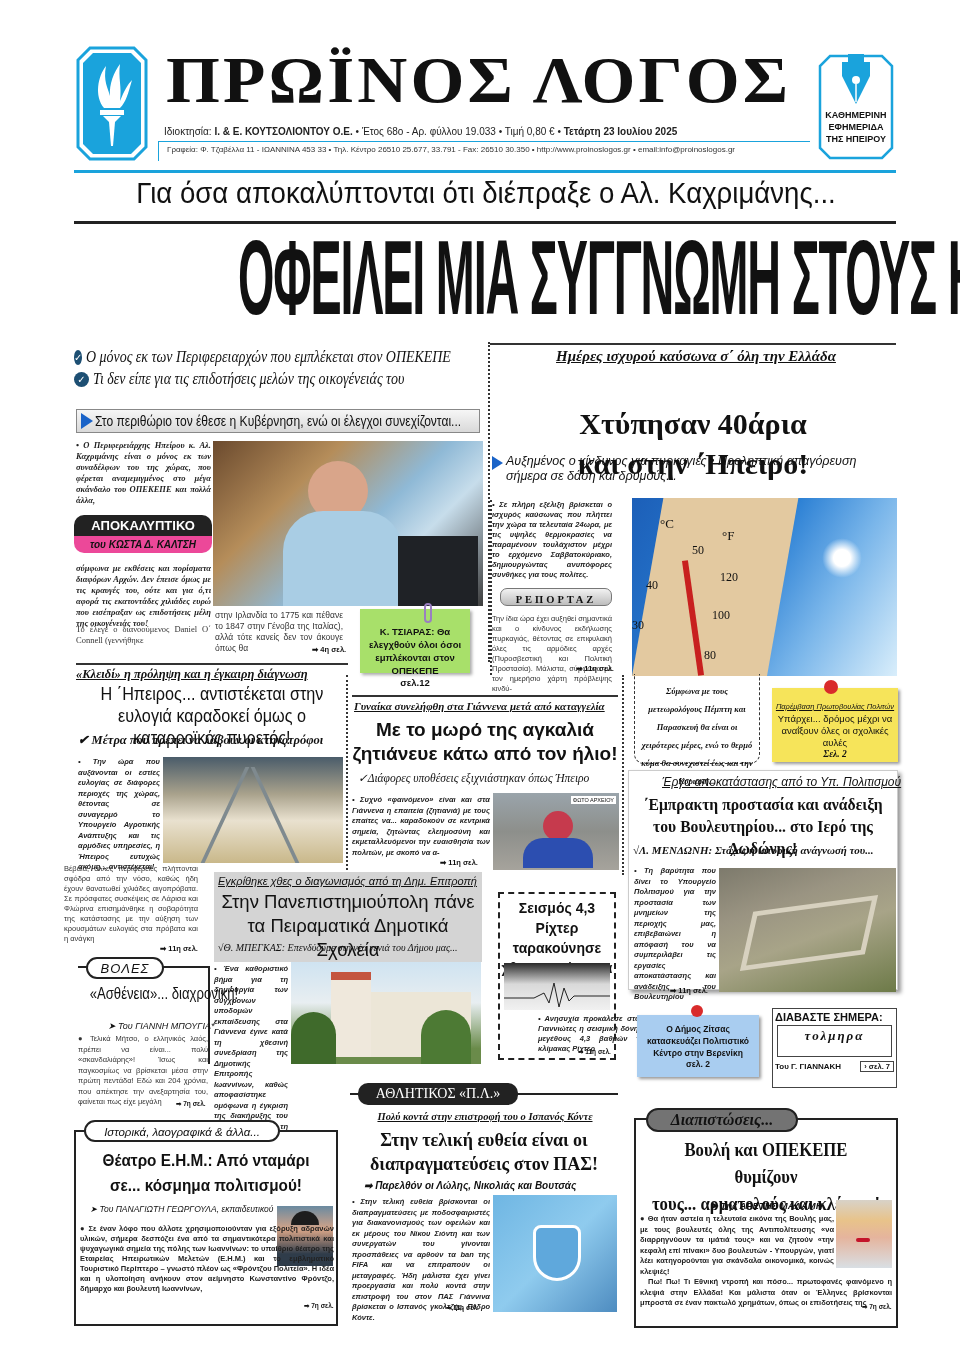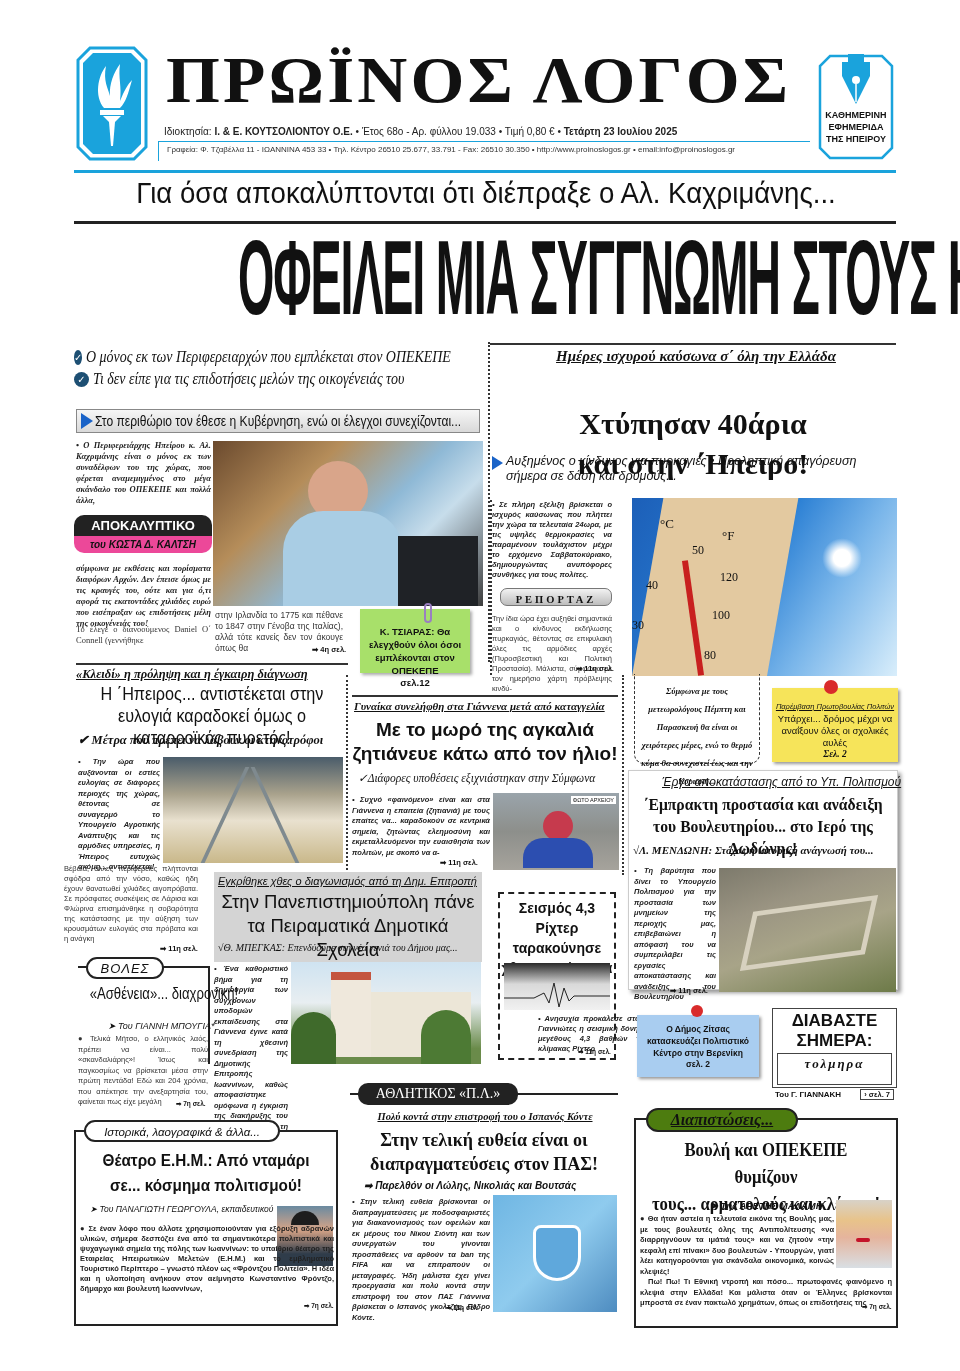--- a/index.html
+++ b/index.html
@@ -154,21 +154,21 @@
 <div class="abs bodyplain" style="left:64px;top:864px;width:134px;font-size:7.5px;line-height:10px;">Βέβαια, άλλες περιφέρειες πλήττονται σφόδρα από την νόσο, καθώς ήδη έχουν θανατωθεί χιλιάδες αιγοπρόβατα. Σε πρόσφατες συσκέψεις σε Λάρισα και Φλώρινα επισημάνθηκε η σοβαρότητα της κατάστασης με την αύξηση των κρουσμάτων ευλογιάς στα πρόβατα και η ανάγκη</div>
 <div class="abs ref" style="left:160px;top:944px;">➡ 11η σελ.</div>
 <div class="abs dotv" style="left:346px;top:675px;height:195px;"></div>
 
 <div class="abs" style="left:352px;top:695px;width:266px;height:2px;background:#333;"></div>
 <div class="abs serif kicker" style="left:354px;top:700px;width:264px;font-size:11px;white-space:nowrap;">Γυναίκα συνελήφθη στα Γιάννενα μετά από καταγγελία</div>
 <div class="abs" style="left:350px;top:718px;width:270px;text-align:center;font-size:19px;font-weight:bold;line-height:24px;">
   <div>Με το μωρό της αγκαλιά</div>
   <div>ζητιάνευε κάτω από τον ήλιο!</div>
 </div>
-<div class="abs serif" style="left:358px;top:771px;font-size:11.5px;font-style:italic;white-space:nowrap;">✓Διάφορες υποθέσεις εξιχνιάστηκαν στην Σύμφωνα</div>
+<div class="abs serif" style="left:358px;top:771px;font-size:11.5px;font-style:italic;white-space:nowrap;">✓Διάφορες υποθέσεις εξιχνιάστηκαν όπως Ήπειρο</div>
 <div class="abs bodytxt" style="left:352px;top:795px;width:138px;font-size:7.5px;line-height:10.5px;">• Συχνό «φαινόμενο» είναι και στα Γιάννενα η επαιτεία (ζητιανιά) με τους επαίτες να... καραδοκούν σε κεντρικά σημεία, ζητώντας ελεημοσύνη και εκμεταλλευόμενοι την ευαισθησία των πολιτών, με σκοπό να α-</div>
 <div class="abs ref" style="left:440px;top:858px;">➡ 11η σελ.</div>
 <div class="abs photo" style="left:493px;top:793px;width:126px;height:77px;background:linear-gradient(180deg,#9aa4ab 0%,#8d8f8b 50%,#a6a39c 100%);">
   <div class="abs" style="left:50px;top:18px;width:30px;height:30px;border-radius:50%;background:#c63a4d;"></div>
   <div class="abs" style="left:30px;top:45px;width:70px;height:30px;border-radius:20px 20px 0 0;background:#2c4eb0;"></div>
   <span class="abs" style="right:3px;top:3px;font-size:5.5px;background:#fff;padding:1px 2px;">ΦΩΤΟ ΑΡΧΕΙΟΥ</span>
 </div>
 <div class="abs dotv" style="left:622px;top:675px;height:200px;"></div>
 
 <div class="abs" style="left:628px;top:770px;width:270px;height:220px;border:1px solid #ccc;box-shadow:3px 3px 4px #999;"></div>
@@ -217,21 +217,21 @@
 <div class="abs bodyplain" style="left:78px;top:1034px;width:130px;font-size:7.5px;line-height:10.5px;">● Τελικά Μήτσο, ο ελληνικός λαός, πρέπει να είναι... πολύ «σκανδαλιάρης»! Ίσως και παγκοσμίως να βρίσκεται μέσα στην πρώτη πεντάδα! Εδώ και 204 χρόνια, που απέκτησε την ανεξαρτησία του, φαίνεται πως είχε μεγάλη</div>
 <div class="abs ref" style="left:176px;top:1100px;font-size:6.5px;">➡ 7η σελ.</div>
 
 <div class="abs" style="left:637px;top:1015px;width:122px;height:62px;background:#a9cdf0;box-shadow:2px 2px 3px #999;padding:8px 3px 2px;text-align:center;">
   <span class="abs" style="left:54px;top:-10px;width:12px;height:12px;border-radius:50%;background:#d92b2b;"></span>
   <div style="font-size:8.5px;font-weight:bold;line-height:12px;">Ο Δήμος Ζίτσας κατασκευάζει Πολιτιστικό Κέντρο στην Βερενίκη</div>
   <div style="font-size:8.5px;font-weight:bold;">σελ. 2</div>
 </div>
 
 <div class="abs" style="left:772px;top:1008px;width:125px;height:80px;border:1px solid #444;padding:2px;">
-  <div style="font-size:17px;font-weight:bold;text-align:center;">ΔΙΑΒΑΣΤΕ ΣΗΜΕΡΑ:</div>
+  <div style="font-size:11px;font-weight:bold;">ΔΙΑΒΑΣΤΕ ΣΗΜΕΡΑ:</div>
   <div style="margin:2px auto 0;width:115px;height:32px;border:1px solid #444;text-align:center;">
     <span class="serif" style="font-size:13px;font-style:italic;font-weight:bold;letter-spacing:2px;">τολμηρα</span>
   </div>
   <div style="display:flex;justify-content:space-between;align-items:center;margin-top:4px;">
     <span style="font-size:8px;font-weight:bold;">Του Γ. ΓΙΑΝΝΑΚΗ</span>
     <span style="font-size:7.5px;font-weight:bold;border:1px solid #444;padding:0 3px;">› σελ. 7</span>
   </div>
 </div>
 
 <div class="abs" style="left:74px;top:1130px;width:264px;height:196px;border:2px solid #222;"></div>
@@ -257,21 +257,21 @@
   <div>διαπραγματεύσεις στον ΠΑΣ!</div>
 </div>
 <div class="abs" style="left:364px;top:1180px;font-size:10px;font-style:italic;font-weight:bold;white-space:nowrap;">➡ Παρελθόν οι Λώλης, Νικολιάς και Βουτσάς</div>
 <div class="abs bodytxt" style="left:352px;top:1197px;width:138px;font-size:7.5px;line-height:10.5px;">• Στην τελική ευθεία βρίσκονται οι διαπραγματεύσεις με ποδοσφαιριστές για διακανονισμούς των οφειλών και εκ μέρους του Νίκου Σιόντη και των συνεργατών του γίνονται προσπάθειες να αρθούν τα ban της FIFA και να επιτραπούν οι μεταγραφές. Ήδη μάλιστα έχει γίνει προεργασία και πολύ κοντά στην επιστροφή του στον ΠΑΣ Γιάννινα βρίσκεται ο Ισπανός γκολτζής, Πέδρο Κόντε.</div>
 <div class="abs ref" style="left:446px;top:1304px;font-size:6.5px;">➡ 11η σελ.</div>
 <div class="abs photo" style="left:493px;top:1195px;width:124px;height:117px;background:linear-gradient(135deg,#6fb6e3 0%,#8fcbee 50%,#4e8cc0 100%);">
   <div class="abs" style="left:40px;top:30px;width:48px;height:56px;border-radius:8px 8px 24px 24px;border:3px solid #fff;background:#5fa8dc;"></div>
 </div>
 
 <div class="abs" style="left:634px;top:1118px;width:264px;height:210px;border:2px solid #222;"></div>
-<div class="abs" style="left:646px;top:1108px;width:152px;height:24px;border:2px solid #222;border-radius:12px;background:#4d7c0f;text-align:center;text-decoration:underline;">
+<div class="abs" style="left:646px;top:1108px;width:152px;height:24px;border:2px solid #222;border-radius:12px;background:#737373;text-align:center;">
   <span class="serif" style="font-size:16px;font-style:italic;font-weight:bold;line-height:20px;">Διαπιστώσεις...</span>
 </div>
 <div class="abs serif" style="left:636px;top:1136px;width:260px;text-align:center;font-size:19px;font-weight:bold;line-height:27px;transform:scaleX(0.88);transform-origin:center top;">
   <div>Βουλή και ΟΠΕΚΕΠΕ θυμίζουν</div>
   <div>τους... αρματολούς και κλέφτες!</div>
 </div>
 <div class="abs" style="left:710px;top:1200px;font-size:9.5px;font-style:italic;font-weight:bold;white-space:nowrap;">➤ Της ΑΡΕΤΗΣ ΜΑΛΑΜΗ</div>
 <div class="abs photo" style="left:836px;top:1200px;width:56px;height:68px;background:linear-gradient(180deg,#d8d2c8 0%,#e8c38a 30%,#e5b49d 55%,#d9dfe4 100%);">
   <div class="abs" style="left:20px;top:38px;width:14px;height:4px;background:#c4142a;border-radius:2px;"></div>
 </div>

